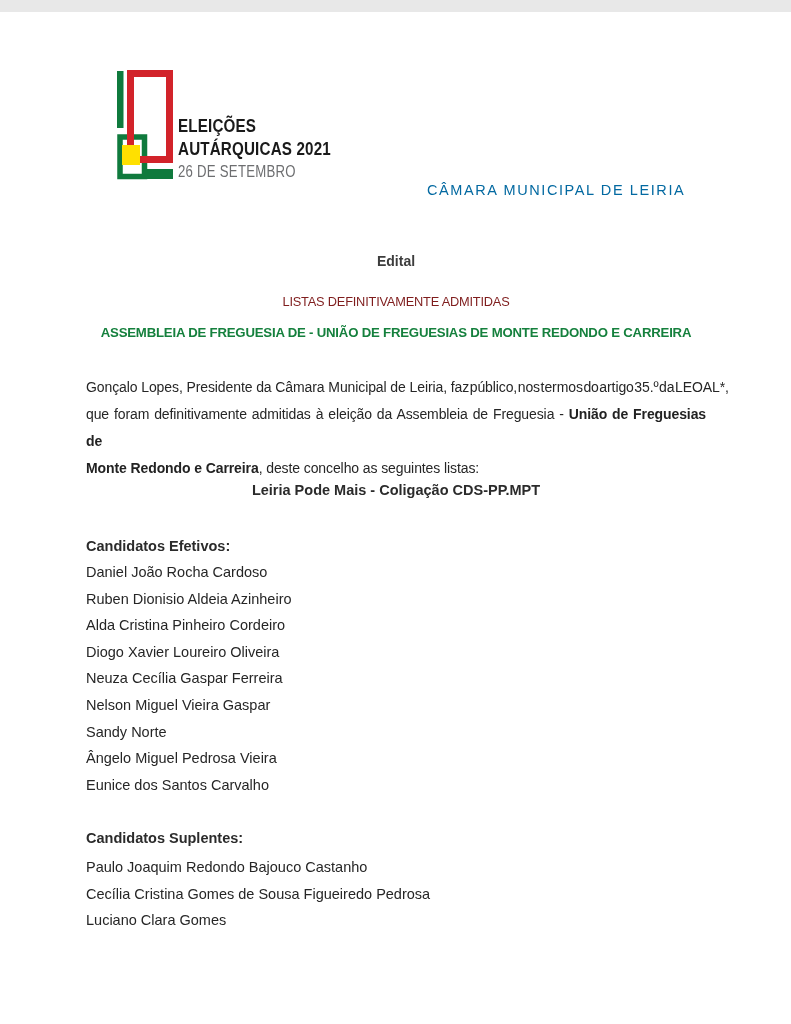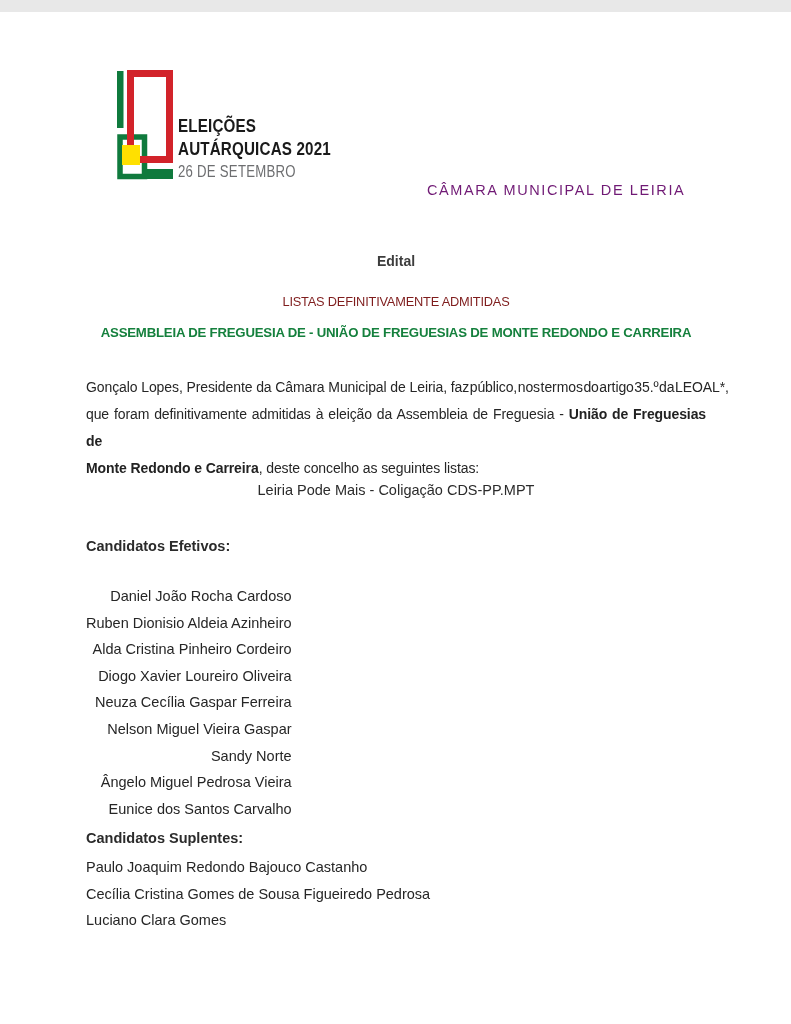--- a/index.html
+++ b/index.html
@@ -21,45 +21,45 @@
   .logo-line { display: block; transform: scaleX(0.8); transform-origin: 0 0; }
   .logo-line.l1, .logo-line.l2 {
     font-weight: bold; font-size: 19px; line-height: 23px; color: #1a1a1a;
     letter-spacing: 0.2px;
   }
   .logo-line.l3 { font-size: 16.5px; line-height: 22px; color: #6d6e70; letter-spacing: 0.3px; }
 
   
   .org-name {
     position: absolute; left: 427px; top: 170px;
-    font-size: 14.5px; color: #701a75; letter-spacing: 1.6px; white-space: nowrap;
+    font-size: 14.5px; color: #0369a1; letter-spacing: 1.6px; white-space: nowrap;
   }
 
   
   .col { position: absolute; left: 86px; width: 620px; }
   .doc-title { top: 241px; text-align: center; font-weight: bold; font-size: 14px; color: #3d3d3d; }
   .doc-subtitle { top: 282px; text-align: center; font-size: 12.8px; color: #7f1d1d; letter-spacing: -0.2px; }
   .assembly-heading { top: 313px; text-align: center; font-weight: bold; font-size: 13.2px; color: #15803d; letter-spacing: -0.2px; white-space: nowrap; }
 
   
   .intro { top: 362px; font-size: 14px; line-height: 27px; color: #262626; letter-spacing: -0.1px; }
   .intro .line1 { white-space: nowrap; }
   .intro .tight { word-spacing: -3.2px; }
   .intro .line2 { text-align: justify; text-align-last: justify; }
   .intro b { color: #222222; }
 
   
-  .list-title { top: 470px; text-align: center; font-weight: normal; font-size: 14.5px; color: #2b2b2b; }
+  .list-title { top: 470px; text-align: center; font-weight: bold; font-size: 14.5px; color: #2b2b2b; }
 
   
   .section-heading { position: absolute; left: 86px; font-weight: bold; font-size: 14.5px; color: #2b2b2b; }
   .heading-efetivos { top: 526px; }
   .heading-suplentes { top: 818px; }
   .name-list { position: absolute; left: 86px; font-size: 14.5px; line-height: 26.6px; color: #262626; }
-  .list-efetivos { top: 571px; text-align: right; }
+  .list-efetivos { top: 547px; }
   .list-suplentes { top: 842px; }
 </style>
 </head>
 <body>
 
 <div class="page">
 
   <div class="logo-wrap">
     <svg class="logo-mark" width="66" height="114" viewBox="0 0 66 114" xmlns="http://www.w3.org/2000/svg">
 

